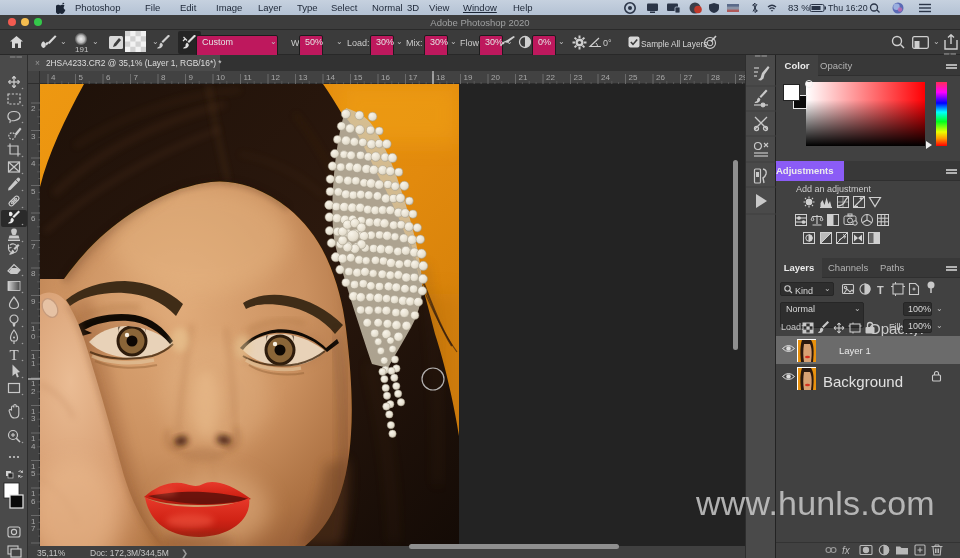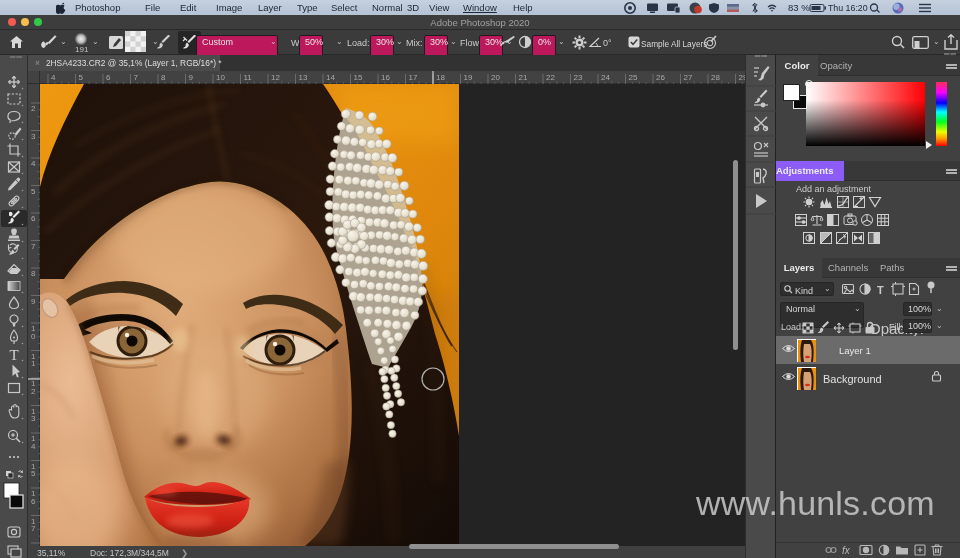--- a/index.html
+++ b/index.html
@@ -1247,21 +1247,21 @@
       <circle cx="6.5" cy="5.5" r="2.2" fill="#dddddd"></circle>
     </svg>
 <div class="abs" style="left:21px;top:312px;width:19px;height:23px;background:#fff;padding:1px;">
       <svg width="18" height="22" style="display:block;" viewBox="0 0 18 22">
         <rect width="18" height="22" style="display:block;" fill="#e8910e"></rect>
         <path d="M4 0 C2 6 2 12 3 22 L15 22 C16 12 16 4 13 0 Z" fill="#2a180e"></path>
         <path d="M6 4 C5 10 5 16 6 22 L13 22 C14 14 14 8 12 4 Z" fill="#d8a173"></path>
         <ellipse cx="9.5" cy="17" rx="2.5" ry="1.3" fill="#d43020"></ellipse>
       </svg>
     </div>
-<div class="abs" style="left:47px;top:318px;color:#e0e0e0;font-size:11px;">Background</div>
+<div class="abs" style="left:47px;top:318px;color:#e0e0e0;font-size:15px;">Background</div>
 <svg class="abs" style="left:155px;top:315px;" width="11" height="12" viewBox="0 0 11 12">
       <rect x="1.5" y="5" width="8" height="6" rx="1" fill="none" stroke="#cccccc" stroke-width="1.1"></rect>
       <path d="M3.5 5 L3.5 3.5 A2 2 0 0 1 7.5 3.5 L7.5 5" fill="none" stroke="#cccccc" stroke-width="1.1"></path>
     </svg>
 <div class="abs" style="left:0;top:487px;width:184px;height:16px;background:#414141;border-top:1px solid #333;"></div>
 <svg class="abs" style="left:0px;top:487px;" width="184" height="16" viewBox="0 0 184 16">
       <g fill="none" stroke="#b8b8b8" stroke-width="1.1">
         <g transform="translate(55,8)" opacity="0.75">
           <circle cx="-2.5" cy="0" r="2.5"></circle>
           <circle cx="2.5" cy="0" r="2.5"></circle>

